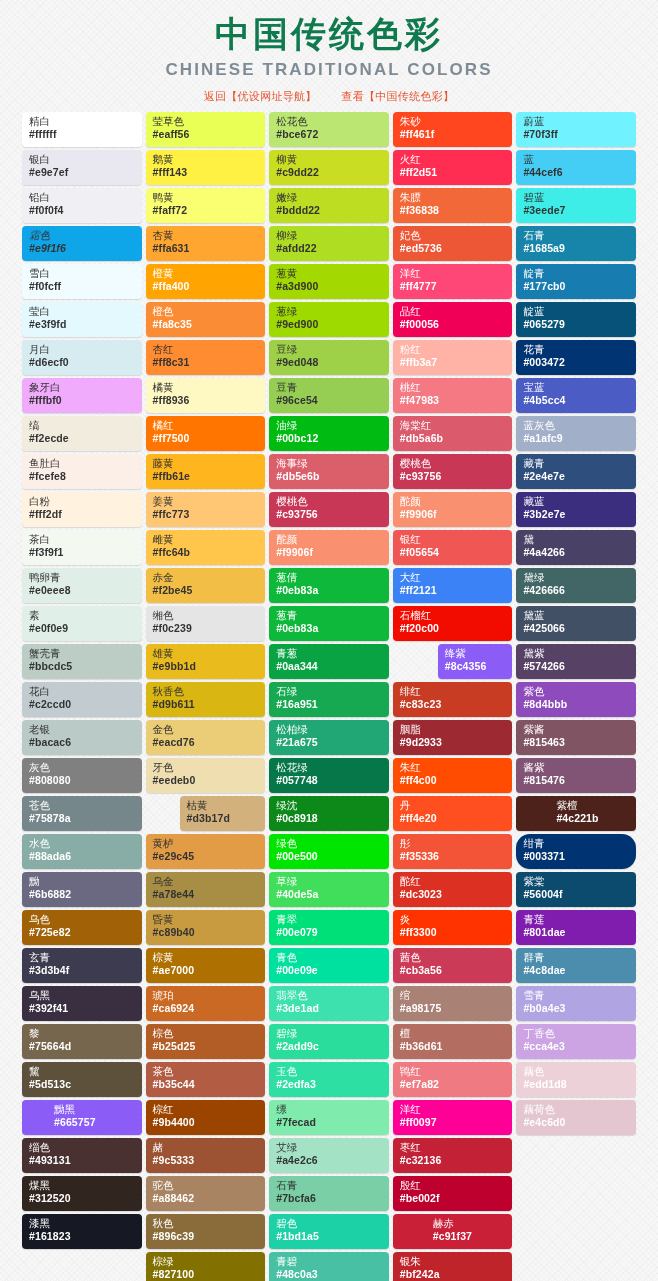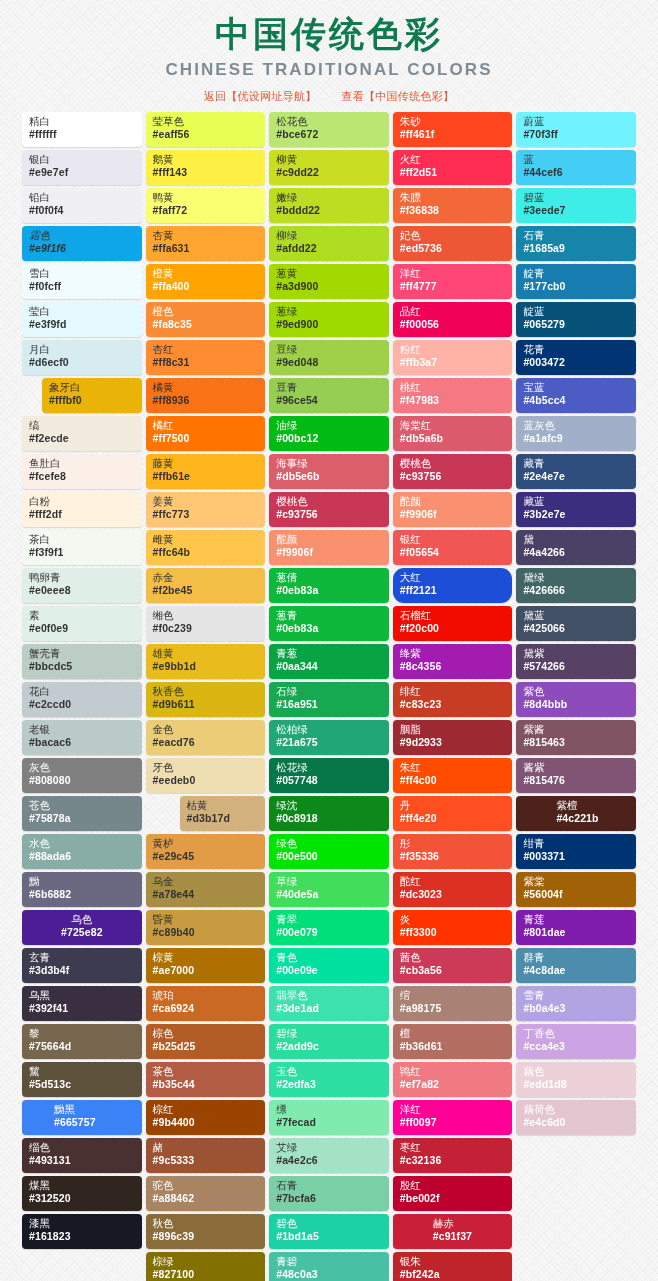--- a/index.html
+++ b/index.html
@@ -120,21 +120,21 @@
           <div class="hex">#f0fcff</div>
         </div>
         <div class="swatch dark-text" style="background: rgb(227, 249, 253);">
           <div class="name">莹白</div>
           <div class="hex">#e3f9fd</div>
         </div>
         <div class="swatch dark-text" style="background: rgb(214, 236, 240);">
           <div class="name">月白</div>
           <div class="hex">#d6ecf0</div>
         </div>
-        <div class="swatch dark-text" style="background: #eab308; margin-left: 20px;">
+        <div class="swatch dark-text" style="background: #f0abfc;">
           <div class="name">象牙白</div>
           <div class="hex">#fffbf0</div>
         </div>
         <div class="swatch dark-text" style="background: rgb(242, 236, 222);">
           <div class="name">缟</div>
           <div class="hex">#f2ecde</div>
         </div>
         <div class="swatch dark-text" style="background: rgb(252, 239, 232);">
           <div class="name">鱼肚白</div>
           <div class="hex">#fcefe8</div>
@@ -176,41 +176,41 @@
           <div class="hex">#75878a</div>
         </div>
         <div class="swatch light-text" style="background: rgb(136, 173, 166);">
           <div class="name">水色</div>
           <div class="hex">#88ada6</div>
         </div>
         <div class="swatch light-text" style="background: rgb(107, 104, 130);">
           <div class="name">黝</div>
           <div class="hex">#6b6882</div>
         </div>
-        <div class="swatch light-text" style="background: #4c1d95; text-align: center;">
+        <div class="swatch light-text" style="background: #a16207;">
           <div class="name">乌色</div>
           <div class="hex">#725e82</div>
         </div>
         <div class="swatch light-text" style="background: rgb(61, 59, 79);">
           <div class="name">玄青</div>
           <div class="hex">#3d3b4f</div>
         </div>
         <div class="swatch light-text" style="background: rgb(57, 47, 65);">
           <div class="name">乌黑</div>
           <div class="hex">#392f41</div>
         </div>
         <div class="swatch light-text" style="background: rgb(117, 102, 77);">
           <div class="name">黎</div>
           <div class="hex">#75664d</div>
         </div>
         <div class="swatch light-text" style="background: rgb(93, 81, 60);">
           <div class="name">黧</div>
           <div class="hex">#5d513c</div>
         </div>
-        <div class="swatch light-text" style="background: #3b82f6; padding-left: 32px;">
+        <div class="swatch light-text" style="background: #8b5cf6; padding-left: 32px;">
           <div class="name">黝黑</div>
           <div class="hex">#665757</div>
         </div>
         <div class="swatch light-text" style="background: rgb(73, 49, 49);">
           <div class="name">缁色</div>
           <div class="hex">#493131</div>
         </div>
         <div class="swatch light-text" style="background: rgb(49, 37, 32);">
           <div class="name">煤黑</div>
           <div class="hex">#312520</div>
@@ -242,21 +242,21 @@
           <div class="hex">#ffa400</div>
         </div>
         <div class="swatch light-text" style="background: rgb(250, 140, 53);">
           <div class="name">橙色</div>
           <div class="hex">#fa8c35</div>
         </div>
         <div class="swatch dark-text" style="background: rgb(255, 140, 49);">
           <div class="name">杏红</div>
           <div class="hex">#ff8c31</div>
         </div>
-        <div class="swatch dark-text" style="background: #f97316;">
+        <div class="swatch dark-text" style="background: #fef9c3;">
           <div class="name">橘黄</div>
           <div class="hex">#ff8936</div>
         </div>
         <div class="swatch light-text" style="background: rgb(255, 117, 0);">
           <div class="name">橘红</div>
           <div class="hex">#ff7500</div>
         </div>
         <div class="swatch dark-text" style="background: rgb(255, 182, 30);">
           <div class="name">藤黄</div>
           <div class="hex">#ffb61e</div>
@@ -514,29 +514,29 @@
           <div class="hex">#c93756</div>
         </div>
         <div class="swatch light-text" style="background: rgb(249, 144, 111);">
           <div class="name">酡颜</div>
           <div class="hex">#f9906f</div>
         </div>
         <div class="swatch light-text" style="background: rgb(240, 86, 84);">
           <div class="name">银红</div>
           <div class="hex">#f05654</div>
         </div>
-        <div class="swatch light-text" style="background: #1d4ed8; border-radius: 11px;">
+        <div class="swatch light-text" style="background: #3b82f6;">
           <div class="name">大红</div>
           <div class="hex">#ff2121</div>
         </div>
         <div class="swatch light-text" style="background: rgb(242, 12, 0);">
           <div class="name">石榴红</div>
           <div class="hex">#f20c00</div>
         </div>
-        <div class="swatch light-text" style="background: #a21caf;">
+        <div class="swatch light-text" style="background: #8b5cf6; margin-left: 45px;">
           <div class="name">绛紫</div>
           <div class="hex">#8c4356</div>
         </div>
         <div class="swatch light-text" style="background: rgb(200, 60, 35);">
           <div class="name">绯红</div>
           <div class="hex">#c83c23</div>
         </div>
         <div class="swatch light-text" style="background: rgb(157, 41, 51);">
           <div class="name">胭脂</div>
           <div class="hex">#9d2933</div>
@@ -668,25 +668,25 @@
           <div class="hex">#815463</div>
         </div>
         <div class="swatch light-text" style="background: rgb(129, 84, 118);">
           <div class="name">酱紫</div>
           <div class="hex">#815476</div>
         </div>
         <div class="swatch light-text" style="background: rgb(76, 34, 27); padding-left: 40px;">
           <div class="name">紫檀</div>
           <div class="hex">#4c221b</div>
         </div>
-        <div class="swatch light-text" style="background: rgb(0, 51, 113);">
+        <div class="swatch light-text" style="background: rgb(0, 51, 113); border-radius: 14px;">
           <div class="name">绀青</div>
           <div class="hex">#003371</div>
         </div>
-        <div class="swatch light-text" style="background: #a16207;">
+        <div class="swatch light-text" style="background: #0c4a6e;">
           <div class="name">紫棠</div>
           <div class="hex">#56004f</div>
         </div>
         <div class="swatch light-text" style="background: rgb(128, 29, 174);">
           <div class="name">青莲</div>
           <div class="hex">#801dae</div>
         </div>
         <div class="swatch light-text" style="background: rgb(76, 141, 174);">
           <div class="name">群青</div>
           <div class="hex">#4c8dae</div>

